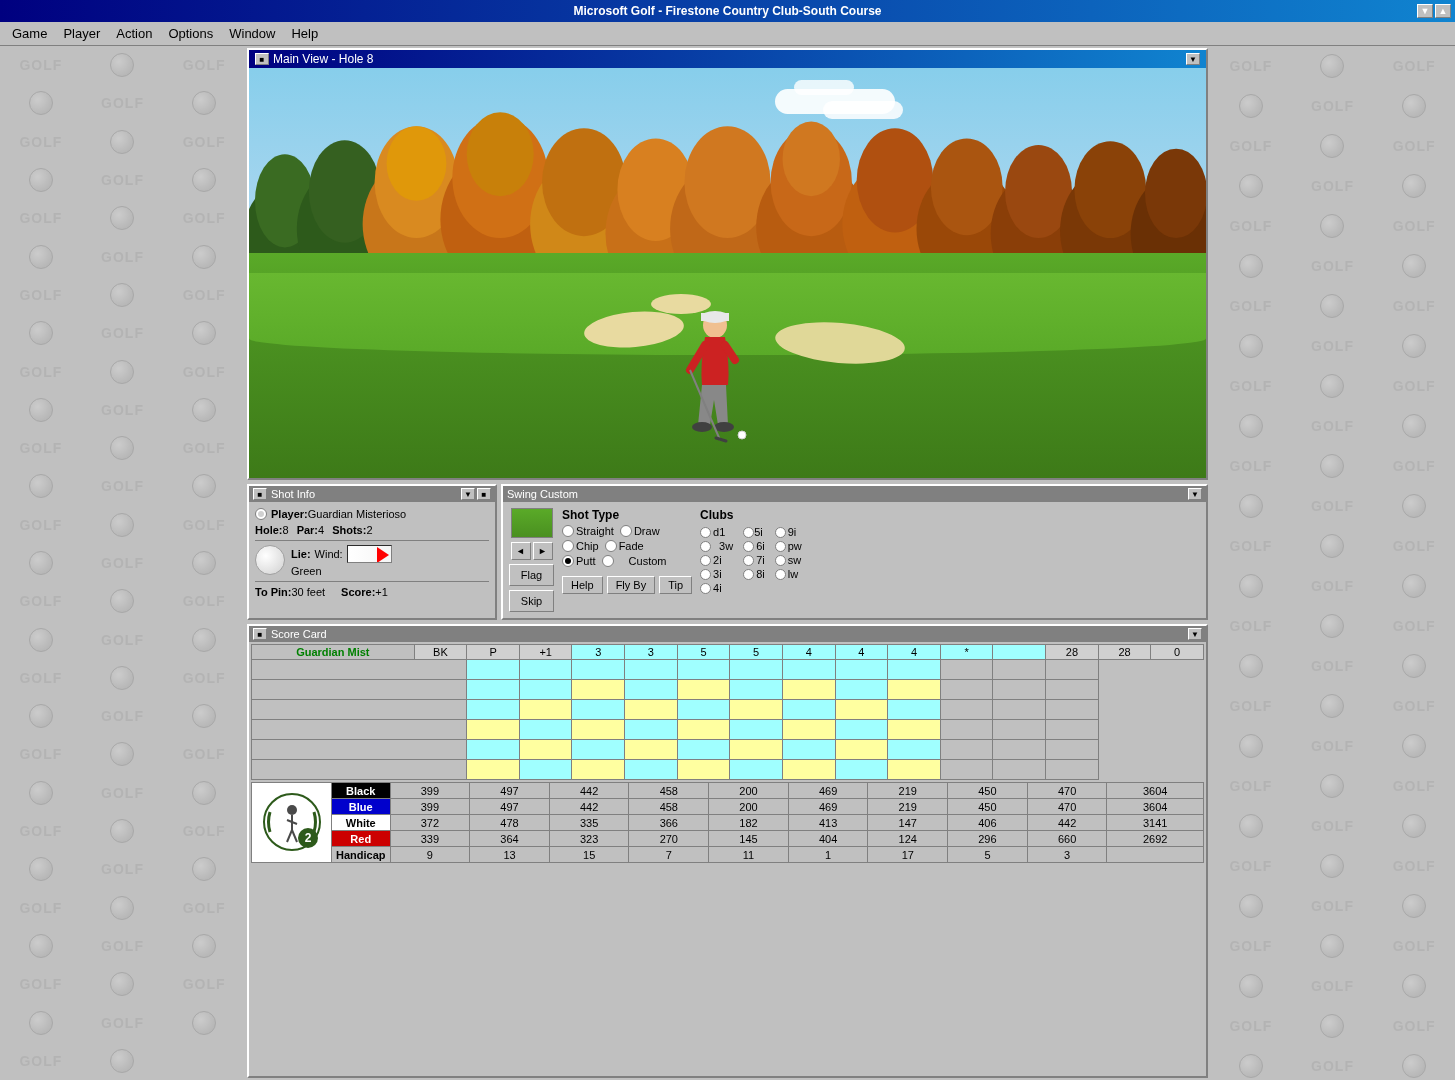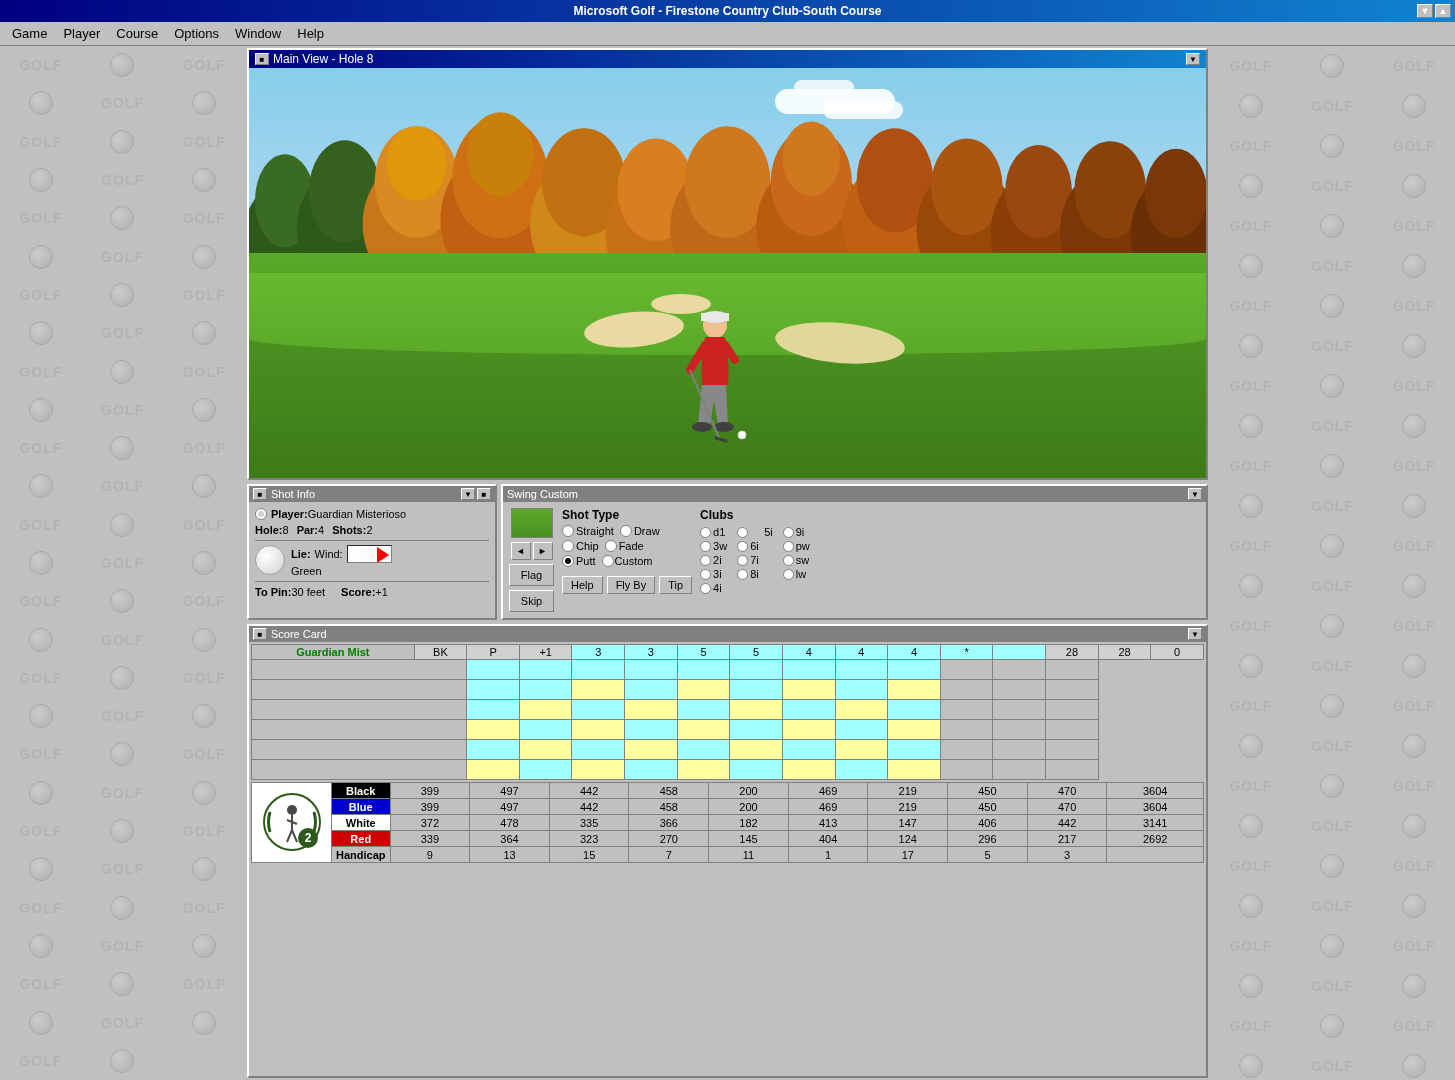--- a/index.html
+++ b/index.html
@@ -269,21 +269,21 @@
   <span>Microsoft Golf - Firestone Country Club-South Course</span>
   <div class="title-bar-btns">
     <div class="title-bar-btn">▼</div>
     <div class="title-bar-btn">▲</div>
   </div>
 </div>
 
 <div class="menu-bar">
   <span class="menu-item">Game</span>
   <span class="menu-item">Player</span>
-  <span class="menu-item">Course</span>
+  <span class="menu-item">Action</span>
   <span class="menu-item">Options</span>
   <span class="menu-item">Window</span>
   <span class="menu-item">Help</span>
 </div>
 
 <div style="position:absolute;top:46px;left:0;right:0;bottom:0;display:flex;z-index:1;">
 
   <div style="width:245px;background:#c0c0c0;overflow:hidden;flex-shrink:0;">
     <div style="display:grid;grid-template-columns:repeat(3,1fr);width:100%;height:100%;gap:0;">
         <div style="display:flex;align-items:center;justify-content:center;padding:4px;opacity:0.5;font-size:14px;font-weight:bold;color:#a8a8a8;font-family:sans-serif;letter-spacing:1px;">GOLF</div>
@@ -670,51 +670,51 @@
               </div>
             </div>
 
             <div style="display:flex;gap:6px;">
               <div style="display:flex;align-items:center;gap:2px;">
                 <div style="width:12px;height:12px;border-radius:50%;border:1px solid #808080;background:#ffffff;display:flex;align-items:center;justify-content:center;">
                   <div style="width:6px;height:6px;border-radius:50%;background:#000;"></div>
                 </div>
                 <span>Putt</span>
               </div>
-              <div style="display:flex;align-items:center;gap:1px;">
+              <div style="display:flex;align-items:center;gap:15px;">
                 <div style="width:12px;height:12px;border-radius:50%;border:1px solid #808080;background:#ffffff;"></div>
                 <span>Custom</span>
               </div>
             </div>
 
             <div style="display:flex;gap:4px;margin-top:6px;">
               <div class="action-btn">Help</div>
               <div class="action-btn">Fly By</div>
               <div class="action-btn">Tip</div>
             </div>
           </div>
 
           <div style="display:flex;flex-direction:column;font-size:11px;">
             <div style="font-weight:bold;font-size:12px;margin-bottom:4px;">Clubs</div>
             <div style="display:grid;grid-template-columns:repeat(3,auto);gap:2px 10px;">
 
               <div style="display:flex;align-items:center;gap:2px;">
                 <div style="width:11px;height:11px;border-radius:50%;border:1px solid #808080;background:#fff;"></div>
                 <span>d1</span>
               </div>
-              <div style="display:flex;align-items:center;gap:16px;">
+              <div style="display:flex;align-items:center;gap:0;">
                 <div style="width:11px;height:11px;border-radius:50%;border:1px solid #808080;background:#fff;"></div>
                 <span>5i</span>
               </div>
               <div style="display:flex;align-items:center;gap:2px;">
                 <div style="width:11px;height:11px;border-radius:50%;border:1px solid #808080;background:#fff;"></div>
                 <span>9i</span>
               </div>
 
-              <div style="display:flex;align-items:center;gap:2px;">
+              <div style="display:flex;align-items:center;gap:8px;">
                 <div style="width:11px;height:11px;border-radius:50%;border:1px solid #808080;background:#fff;"></div>
                 <span>3w</span>
               </div>
               <div style="display:flex;align-items:center;gap:2px;">
                 <div style="width:11px;height:11px;border-radius:50%;border:1px solid #808080;background:#fff;"></div>
                 <span>6i</span>
               </div>
               <div style="display:flex;align-items:center;gap:2px;">
                 <div style="width:11px;height:11px;border-radius:50%;border:1px solid #808080;background:#fff;"></div>
                 <span>pw</span>
@@ -949,21 +949,21 @@
             <tr>
               <td style="background:#cc0000;color:white;font-weight:bold;padding:1px 4px;">Red</td>
               <td>339</td>
               <td>364</td>
               <td>323</td>
               <td>270</td>
               <td>145</td>
               <td>404</td>
               <td>124</td>
               <td>296</td>
-              <td>217</td>
+              <td>660</td>
               <td>2692</td>
             </tr>
 
             <tr>
               <td style="background:#c0c0c0;color:black;font-weight:bold;padding:1px 4px;">Handicap</td>
               <td>9</td>
               <td>13</td>
               <td>15</td>
               <td>7</td>
               <td>11</td>

